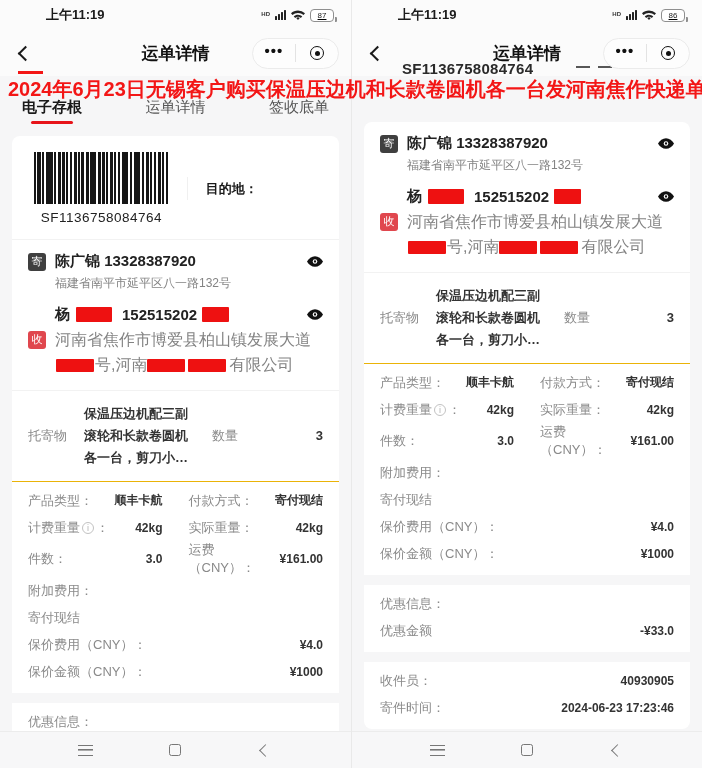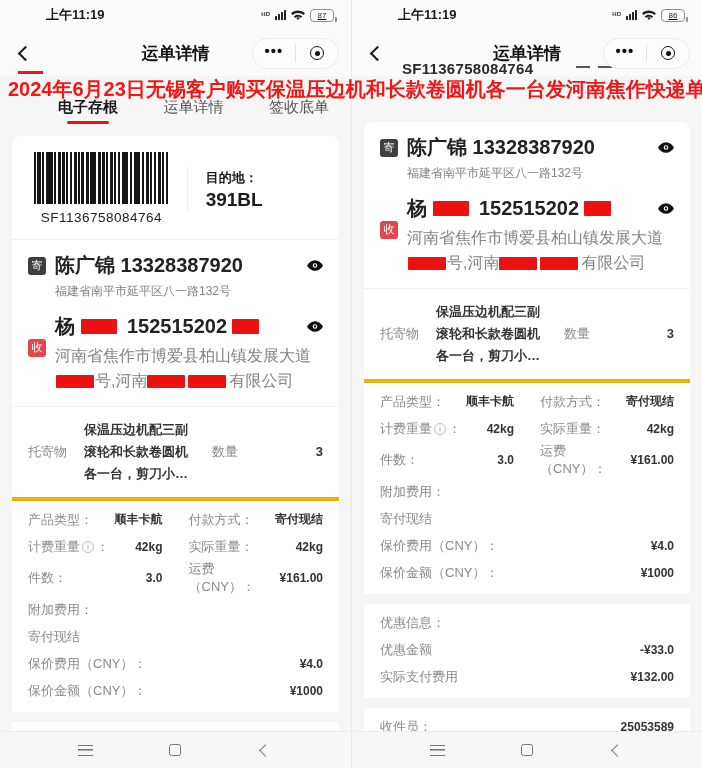--- a/index.html
+++ b/index.html
@@ -27,21 +27,21 @@
   .chev-back { width:11px; height:11px; border-left:2.2px solid #1a1a1a; border-bottom:2.2px solid #1a1a1a; transform:rotate(45deg); margin-left:8px; cursor:pointer; }
   .nav-title { position:absolute; left:0; right:0; text-align:center; font-size:17px; font-weight:700; color:#111; pointer-events:none; }
   .capsule { margin-left:auto; width:87px; height:31px; border:1px solid #ebebeb; background:#fdfdfd; border-radius:16px; display:flex; align-items:center; z-index:2; }
   .cap-more { flex:1; text-align:center; font-size:15px; font-weight:700; color:#111; letter-spacing:1px; line-height:1; padding-bottom:6px; cursor:pointer; }
   .cap-div { width:1px; height:18px; background:#e3e3e3; }
   .cap-target { flex:1; display:flex; align-items:center; justify-content:center; cursor:pointer; }
   .ring { width:14px; height:14px; border:1.8px solid #111; border-radius:50%; display:flex; align-items:center; justify-content:center; }
   .ring i { width:5px; height:5px; background:#111; border-radius:50%; }
 
   
-  .tabs { margin-top:22px; height:30px; display:flex; justify-content:space-between; padding:0 22px;margin-left:36px; }
+  .tabs { margin-top:22px; height:30px; display:flex; justify-content:space-between; padding:0 22px; }
   .tab { display:flex; flex-direction:column; align-items:center; font-size:15px; color:#555; cursor:pointer; }
   .tab.active { color:#1a1a1a; font-weight:700; }
   .tab .tabline { width:42px; height:3px; border-radius:2px; background:transparent; margin-top:4px; }
   .tab.active .tabline { background:#e7141a; }
 
   
   .card { margin:8px 12px 0; background:#fff; border-radius:8px; overflow:hidden; }
   .sec { padding:12px 16px; border-top:1px solid #f2f2f2; }
   .sec:first-child { border-top:none; }
   .band { height:10px; background:#f6f6f7; }
@@ -56,21 +56,21 @@
   .bc-num { font-size:13.5px; color:#222; letter-spacing:0.5px; }
   .bc-right { flex:1; border-left:1px solid #f0f0f0; padding-left:18px; }
   .dest-label { font-size:13px; font-weight:700; color:#1a1a1a; line-height:1.8; }
   .dest-code { font-size:19px; font-weight:700; color:#1a1a1a; }
 
   
   .party-row { display:flex; align-items:center; gap:9px; }
   .badge { width:18px; height:18px; border-radius:3px; color:#fff; font-size:11px; display:flex; align-items:center; justify-content:center; flex:none; }
   .badge.send { background:#3f3f3f; }
   .badge.recv { background:#e0474e; }
-  .p-name { font-size:20px; font-weight:600; color:#222; display:flex; align-items:center; gap:4px; flex:1; }
+  .p-name { font-size:15px; font-weight:600; color:#222; display:flex; align-items:center; gap:4px; flex:1; }
   .eye { flex:none; margin-left:auto; cursor:pointer; display:flex; }
   .p-addr { font-size:12px; color:#838383; line-height:1.55; padding:3px 24px 0 27px; }
   .recv-block { margin-top:12px; position:relative; }
   .recv-block .badge { position:absolute; left:0; top:26px; }
   .recv-inner { padding-left:27px; }
   .recv-inner .p-name { padding-right:0; }
   .recv-addr { font-size:16px; color:#838383; line-height:1.6; padding:3px 10px 0 0; }
   .rd { display:inline-block; background:#ee1111; vertical-align:middle; border-radius:1px; }
   .rd-name { width:36px; height:15px; margin:0 6px 0 2px; }
   .rd-tel  { width:27px; height:15px; margin-left:1px; }
@@ -79,21 +79,21 @@
 
   
   .goods { display:flex; align-items:center; gap:10px; }
   .g-label { width:46px; font-size:13px; color:#8a8a8a; flex:none; }
   .g-lines { font-size:13px; font-weight:700; color:#333; line-height:1.7; }
   .g-qty { flex:1; display:flex; justify-content:space-between; align-items:center; padding-left:14px; }
   .g-qty .lbl { font-size:13px; color:#8a8a8a; }
   .g-qty .val { font-size:13px; font-weight:700; color:#333; }
 
   
-  .fields { padding:5px 16px 8px; border-top:4px solid #eab308; }
+  .fields { padding:5px 16px 8px; border-top:1px solid #eab308; }
   .fields.noline { border-top:none; }
   .frow { min-height:27px; display:flex; align-items:center; }
   .frow2 { min-height:27px; display:grid; grid-template-columns:1fr 1fr; column-gap:26px; align-items:center; }
   .cell { display:flex; justify-content:space-between; align-items:center; }
   .lbl { font-size:13px; color:#8a8a8a; display:flex; align-items:center; }
   .val { font-size:12px; font-weight:700; color:#333; margin-left:auto; }
   .val.plain { font-weight:400; color:#666; margin-left:6px; }
   .info-i { width:12px; height:12px; border:1px solid #c2c2c2; border-radius:50%; color:#b5b5b5; font-size:9px; line-height:11px; text-align:center; margin:0 2px; font-style:normal; }
 
   
@@ -173,21 +173,20 @@
 
     <div class="card">
 
       <div class="bc-sec">
         <div class="bc-left">
           <div class="barcode"></div>
           <div class="bc-num">SF1136758084764</div>
         </div>
         <div class="bc-right">
           <div class="dest-label">目的地：</div>
-          <div class="dest-code">391BL</div>
         </div>
       </div>
 
       <div class="sec">
         <div class="party-row">
           <span class="badge send">寄</span>
           <span class="p-name">陈广锦 13328387920</span>
           <span class="eye">
             <svg width="16" height="11" viewBox="0 0 24 16">
                 <path d="M12 0C7 0 2.6 3.2 0 8c2.6 4.8 7 8 12 8s9.4-3.2 12-8C21.4 3.2 17 0 12 0z" fill="#111"></path>
@@ -457,32 +456,28 @@
       <div class="band"></div>
 
       <div class="fields noline">
         <div class="frow">
             <span class="lbl">优惠信息：</span>
           </div>
         <div class="frow">
             <span class="lbl">优惠金额</span>
             <span class="val">-¥33.0</span>
           </div>
-        <div class="frow">
-            <span class="lbl">实际支付费用</span>
-            <span class="val">¥132.00</span>
-          </div>
       </div>
 
       <div class="band"></div>
 
       <div class="fields noline">
         <div class="frow">
             <span class="lbl">收件员：</span>
-            <span class="val">25053589</span>
+            <span class="val">40930905</span>
           </div>
         <div class="frow">
             <span class="lbl">寄件时间：</span>
             <span class="val">2024-06-23 17:23:46</span>
           </div>
       </div>
     </div>
 
     <div class="mi-nav">
       <span class="mi-btn">

